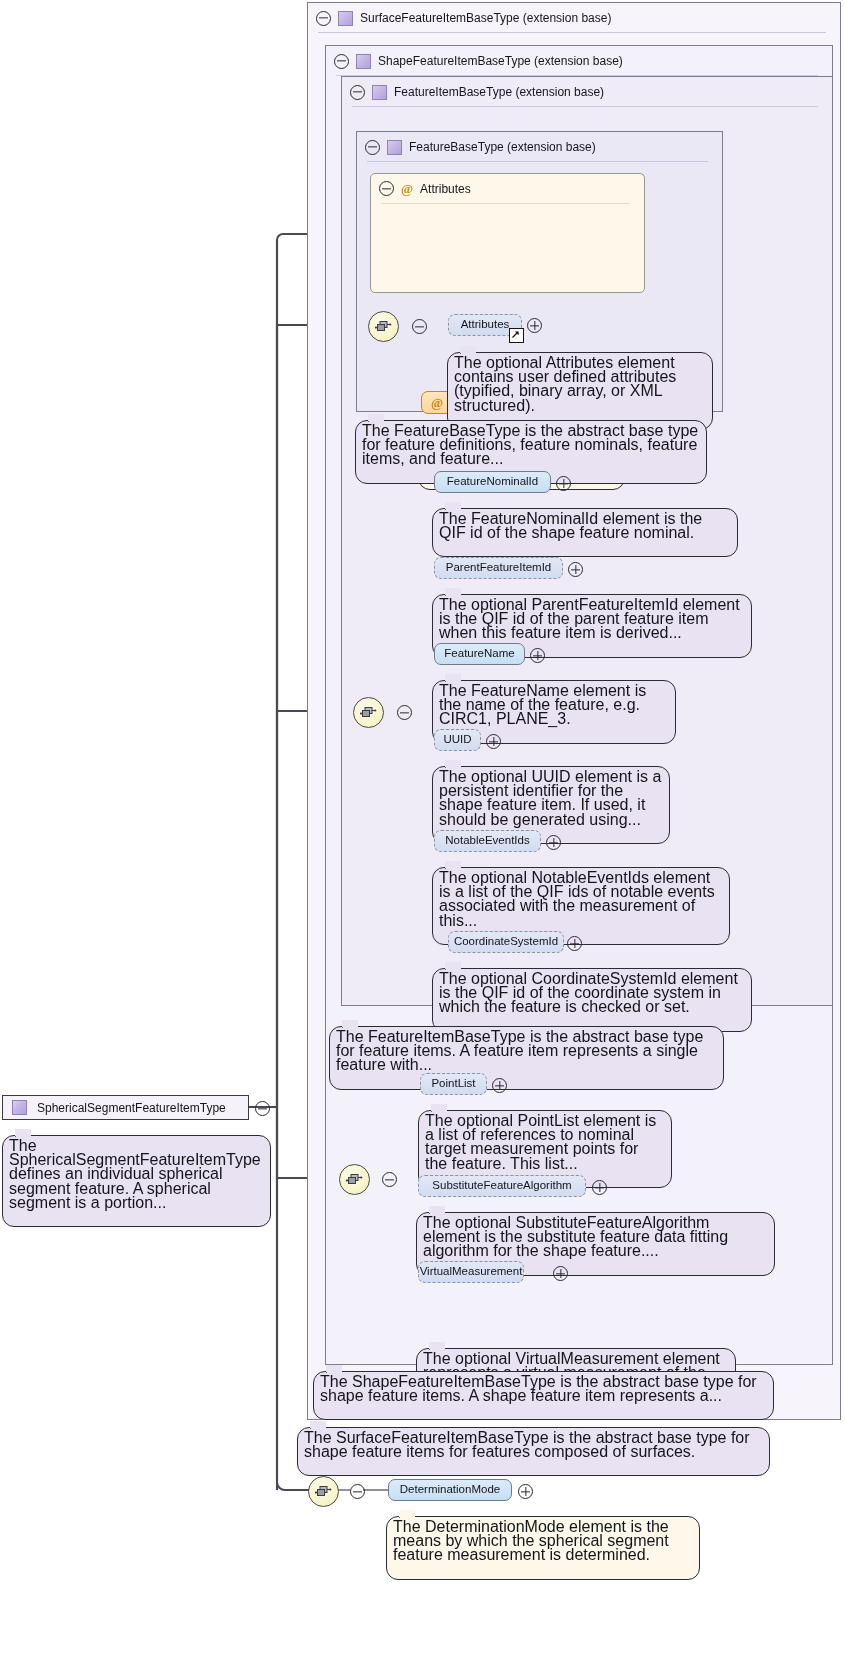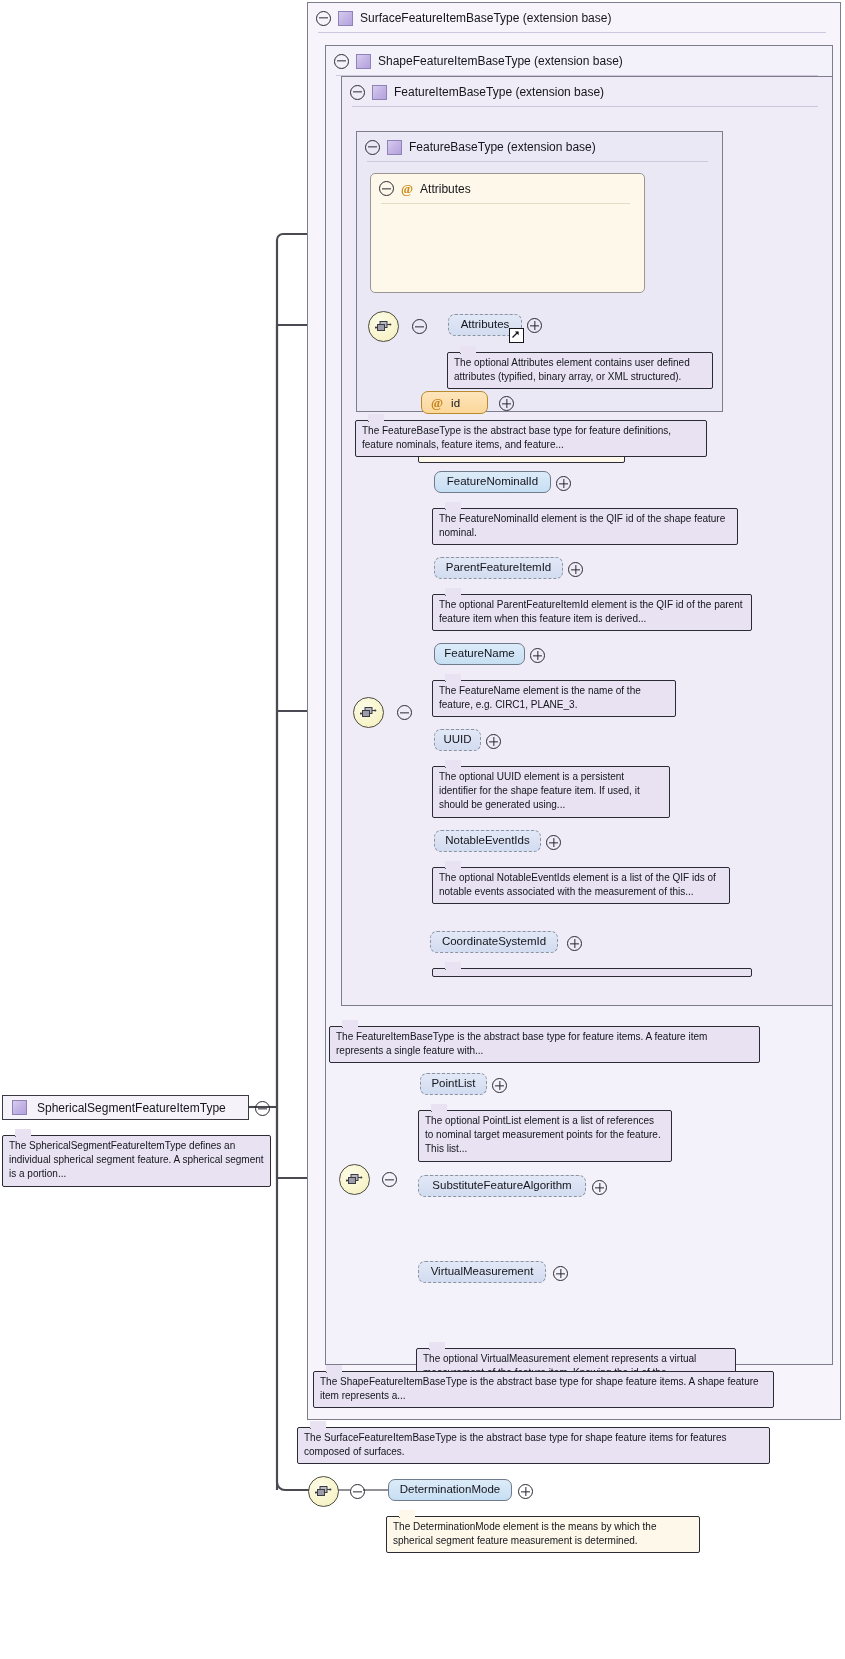--- a/index.html
+++ b/index.html
@@ -55,22 +55,22 @@
   
   .ptgl{position:absolute;width:13px;height:13px;border:1.2px solid #2a2a33;border-radius:50%;}
   .ptgl::before{content:"";position:absolute;left:2px;right:2px;top:50%;height:1.3px;background:#2a2a33;transform:translateY(-50%);}
   .ptgl.plus::after{content:"";position:absolute;top:2px;bottom:2px;left:50%;width:1.3px;background:#2a2a33;transform:translateX(-50%);}
 
   
   .refbadge{position:absolute;width:13px;height:13px;border:1.2px solid #15151c;background:#fff;}
   .refbadge svg{display:block;}
 
   
-  .anno{position:absolute;box-sizing:border-box;border:1.2px solid #2b2b33;border-radius:2px;
-    background:#e8e2f2;padding:3px 6px 4px 6px;line-height:14.2px;font-size:10px;color:#14141b;}
+  .anno{position:absolute;box-sizing:border-box;border:1.2px solid #2b2b33;border-radius:12px;
+    background:#e8e2f2;padding:3px 6px 16px 6px;line-height:14.2px;font-size:16px;color:#14141b;}
   .anno.cream{background:#fdf8e9;border-color:#2b2b33;}
   
   .anno .notch{position:absolute;top:-7px;left:12px;width:16px;height:8px;overflow:hidden;}
   .anno .notch::before{content:"";position:absolute;left:0;top:7px;width:9px;height:9px;
     background:inherit;border-left:1.2px solid #2b2b33;border-top:1.2px solid #2b2b33;
     transform:rotate(45deg);transform-origin:0 0;}
 
   
   .seqnode{position:absolute;width:29px;height:29px;border-radius:50%;
     background:radial-gradient(circle at 38% 33%,#fdfce8 0%,#f7f3c8 70%,#ece4ac 100%);
@@ -264,29 +264,30 @@
 
   <div class="elem optional" style="left:434px;top:830px;width:107px;">
     <span class="lbl">NotableEventIds</span>
   </div>
   <span class="ptgl plus" style="left:546px;top:835px;"></span>
   <div class="anno" style="left:432px;top:867px;width:298px;">
     <span class="notch" style="background:#e8e2f2;"></span>
     <span>The optional NotableEventIds element is a list of the QIF ids of notable events associated with the measurement of this...</span>
   </div>
 
-  <div class="elem optional" style="left:430px;top:931px;width:128px;">
+  <div class="elem optional" style="left:448px;top:931px;width:116px;">
     <span class="lbl">CoordinateSystemId</span>
   </div>
   <span class="ptgl plus" style="left:567px;top:936px;"></span>
   <div class="anno" style="left:432px;top:968px;width:320px;">
     <span class="notch" style="background:#e8e2f2;"></span>
-  </div>
-
-  <div class="anno" style="left:329px;top:1026px;width:431px;">
+    <span>The optional CoordinateSystemId element is the QIF id of the coordinate system in which the feature is checked or set.</span>
+  </div>
+
+  <div class="anno" style="left:329px;top:1026px;width:395px;">
     <span class="notch" style="background:#e8e2f2;"></span>
     <span>The FeatureItemBaseType is the abstract base type for feature items. A feature item represents a single feature with...</span>
   </div>
 
   <div class="seqnode" style="left:339px;top:1164px;">
     <svg width="17" height="13" viewBox="0 0 17 13">
       <rect x="5" y="1.5" width="7" height="6" fill="#b9b9c4" stroke="#3b3b44" stroke-width="1"></rect>
       <rect x="2.5" y="4.5" width="7" height="6" fill="#9d9daa" stroke="#3b3b44" stroke-width="1"></rect>
       <line x1="0" y1="7.5" x2="2.5" y2="7.5" stroke="#3b3b44" stroke-width="1.1"></line>
       <line x1="12" y1="4.5" x2="15" y2="4.5" stroke="#3b3b44" stroke-width="1.1"></line>
@@ -302,22 +303,26 @@
   <span class="ptgl plus" style="left:492px;top:1078px;"></span>
   <div class="anno" style="left:418px;top:1110px;width:254px;">
     <span class="notch" style="background:#e8e2f2;"></span>
     <span>The optional PointList element is a list of references to nominal target measurement points for the feature. This list...</span>
   </div>
 
   <div class="elem optional" style="left:418px;top:1175px;width:168px;">
     <span class="lbl">SubstituteFeatureAlgorithm</span>
   </div>
   <span class="ptgl plus" style="left:592px;top:1180px;"></span>
-
-  <div class="elem optional" style="left:418px;top:1261px;width:128px;border-radius:7px;">
+  <div class="anno" style="left:416px;top:1212px;width:359px;">
+    <span class="notch" style="background:#e8e2f2;"></span>
+    <span>The optional SubstituteFeatureAlgorithm element is the substitute feature data fitting algorithm for the shape feature....</span>
+  </div>
+
+  <div class="elem optional" style="left:418px;top:1261px;width:106px;border-radius:7px;">
     <span class="lbl">VirtualMeasurement</span>
   </div>
   <span class="ptgl plus" style="left:553px;top:1266px;"></span>
   <div class="anno" style="left:416px;top:1348px;width:320px;">
     <span class="notch" style="background:#e8e2f2;"></span>
     <span>The optional VirtualMeasurement element represents a virtual measurement of the feature item. Knowing the id of the...</span>
   </div>
 
   <div class="anno" style="left:313px;top:1371px;width:461px;">
     <span class="notch" style="background:#e8e2f2;"></span>

